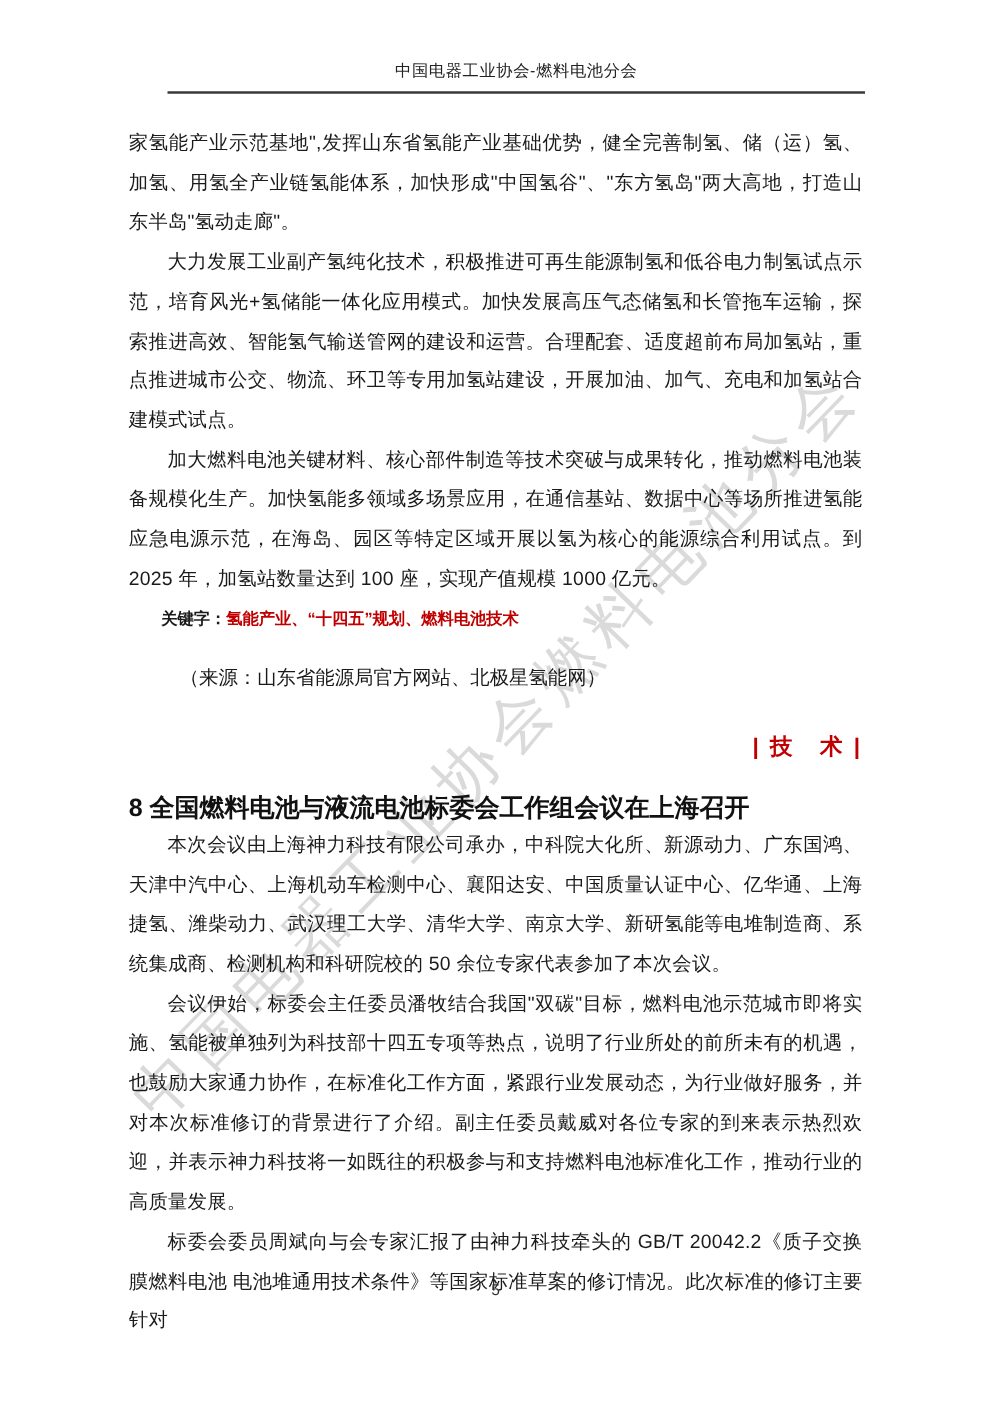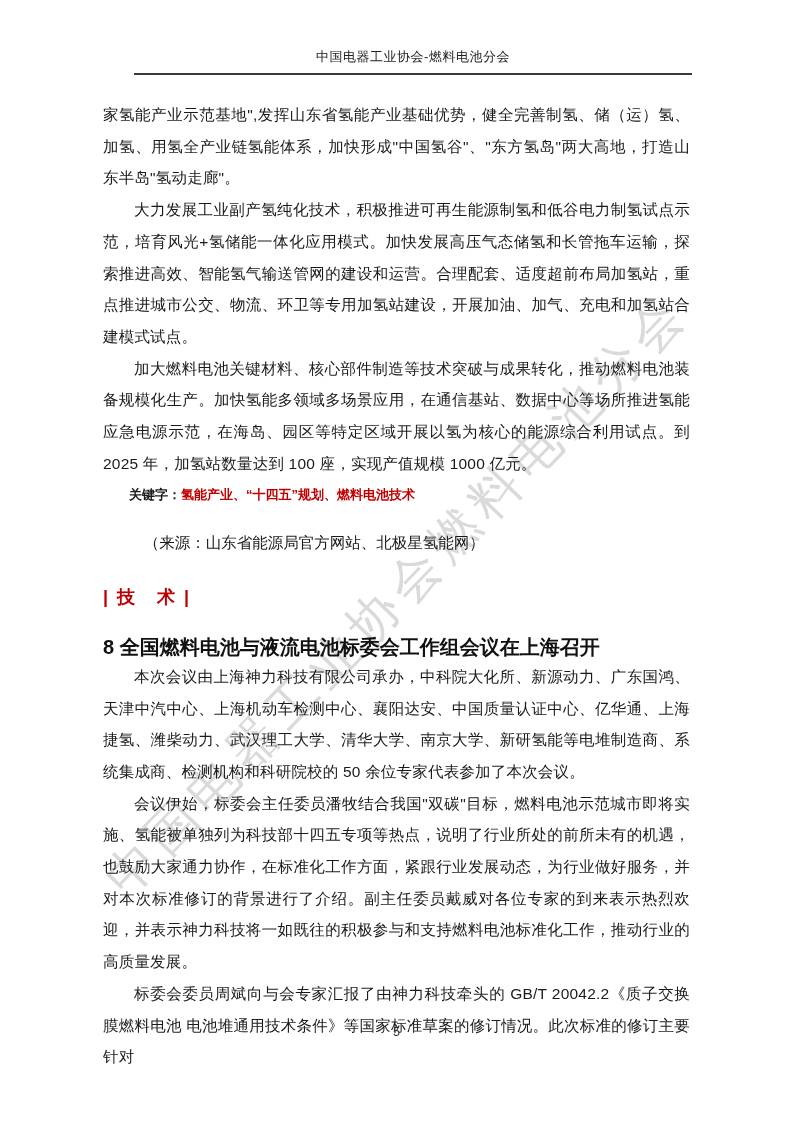--- a/index.html
+++ b/index.html
@@ -67,21 +67,21 @@
   }
   .kw-value { color: #c00000; }
   .source {
     margin: 16px;
     font-size: 15.5px;
     line-height: 31.7px;
     text-indent: 1.6em;
   }
   .section-heading {
     margin: 26px 0 0 0;
-    text-align: left;
+    text-align: right;
     font-size: 18px;
     font-weight: bold;
     color: #c00000;
     line-height: 24px;
     white-space: pre;
     letter-spacing: 2px;
   }
   .article-heading {
     margin: 24px 0 0 0;
     font-size: 20px;

